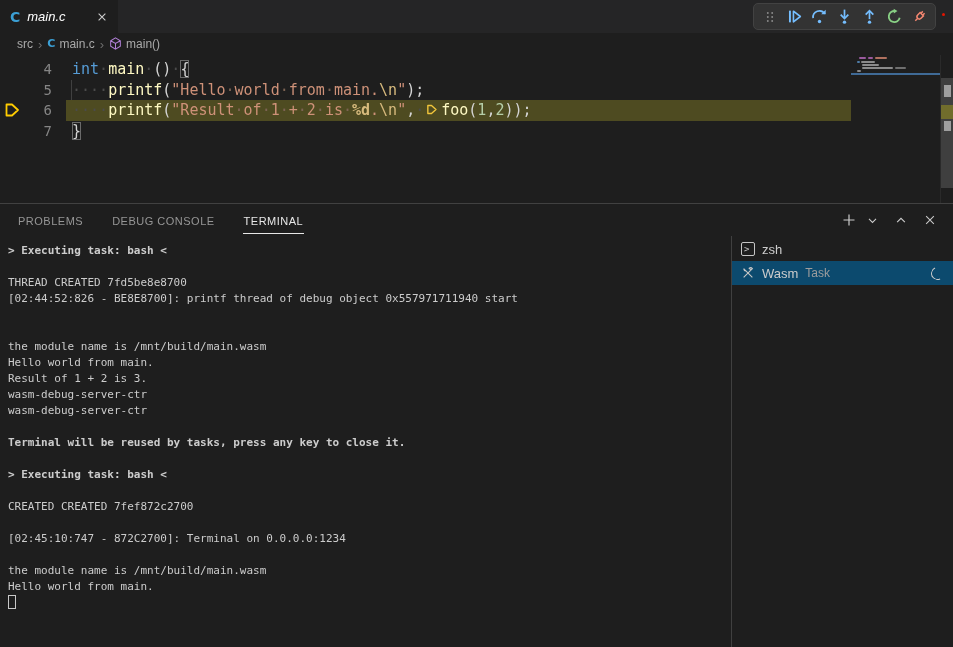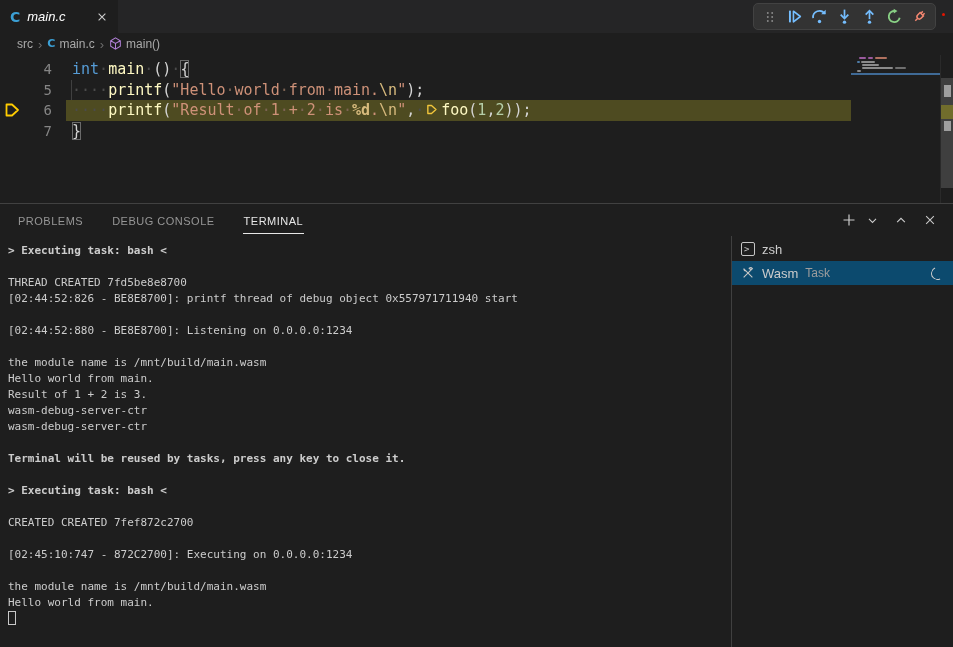--- a/index.html
+++ b/index.html
@@ -225,35 +225,34 @@
         </button>
       </div>
     </div>
 
     <div class="term" id="terminal-output">
         <div class="tline tbold">&gt; Executing task: bash &lt;</div>
         <div class="tline"></div>
         <div class="tline">THREAD CREATED 7fd5be8e8700</div>
         <div class="tline">[02:44:52:826 - BE8E8700]: printf thread of debug object 0x557971711940 start</div>
         <div class="tline"></div>
-        <div class="tline">[02:44:52:880 - BE8E8700]: Listening on 0.0.0.0:1234</div>
         <div class="tline"></div>
         <div class="tline">the module name is /mnt/build/main.wasm</div>
         <div class="tline">Hello world from main.</div>
         <div class="tline">Result of 1 + 2 is 3.</div>
         <div class="tline">wasm-debug-server-ctr</div>
         <div class="tline">wasm-debug-server-ctr</div>
         <div class="tline"></div>
         <div class="tline tbold">Terminal will be reused by tasks, press any key to close it.</div>
         <div class="tline"></div>
         <div class="tline tbold">&gt; Executing task: bash &lt;</div>
         <div class="tline"></div>
         <div class="tline">CREATED CREATED 7fef872c2700</div>
         <div class="tline"></div>
-        <div class="tline">[02:45:10:747 - 872C2700]: Executing on 0.0.0.0:1234</div>
+        <div class="tline">[02:45:10:747 - 872C2700]: Terminal on 0.0.0.0:1234</div>
         <div class="tline"></div>
         <div class="tline">the module name is /mnt/build/main.wasm</div>
         <div class="tline">Hello world from main.</div>
         <div class="tline"><span class="cursor"></span></div>
       </div>
 
     <div class="term-sidebar" id="term-sidebar">
         <div class="ts-row">
           <span class="zsh-ico">&gt;</span>
           <span>zsh</span>

